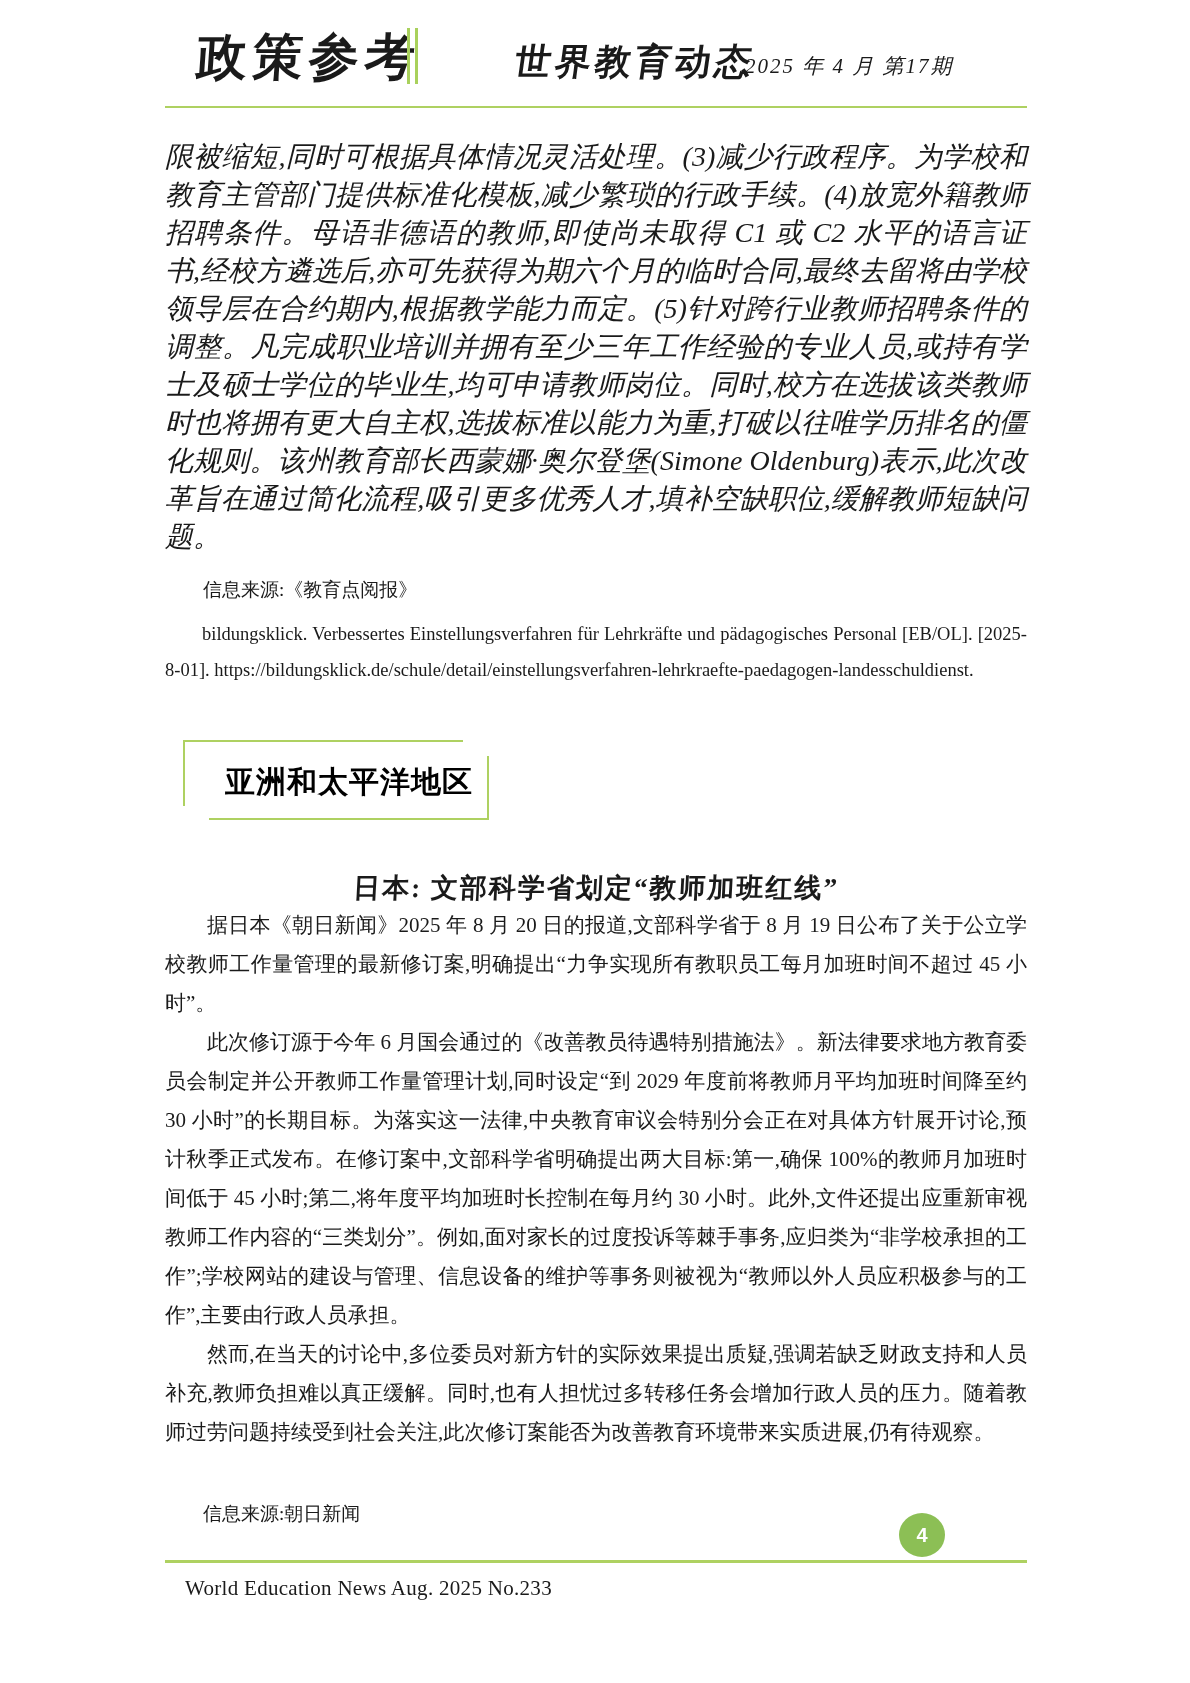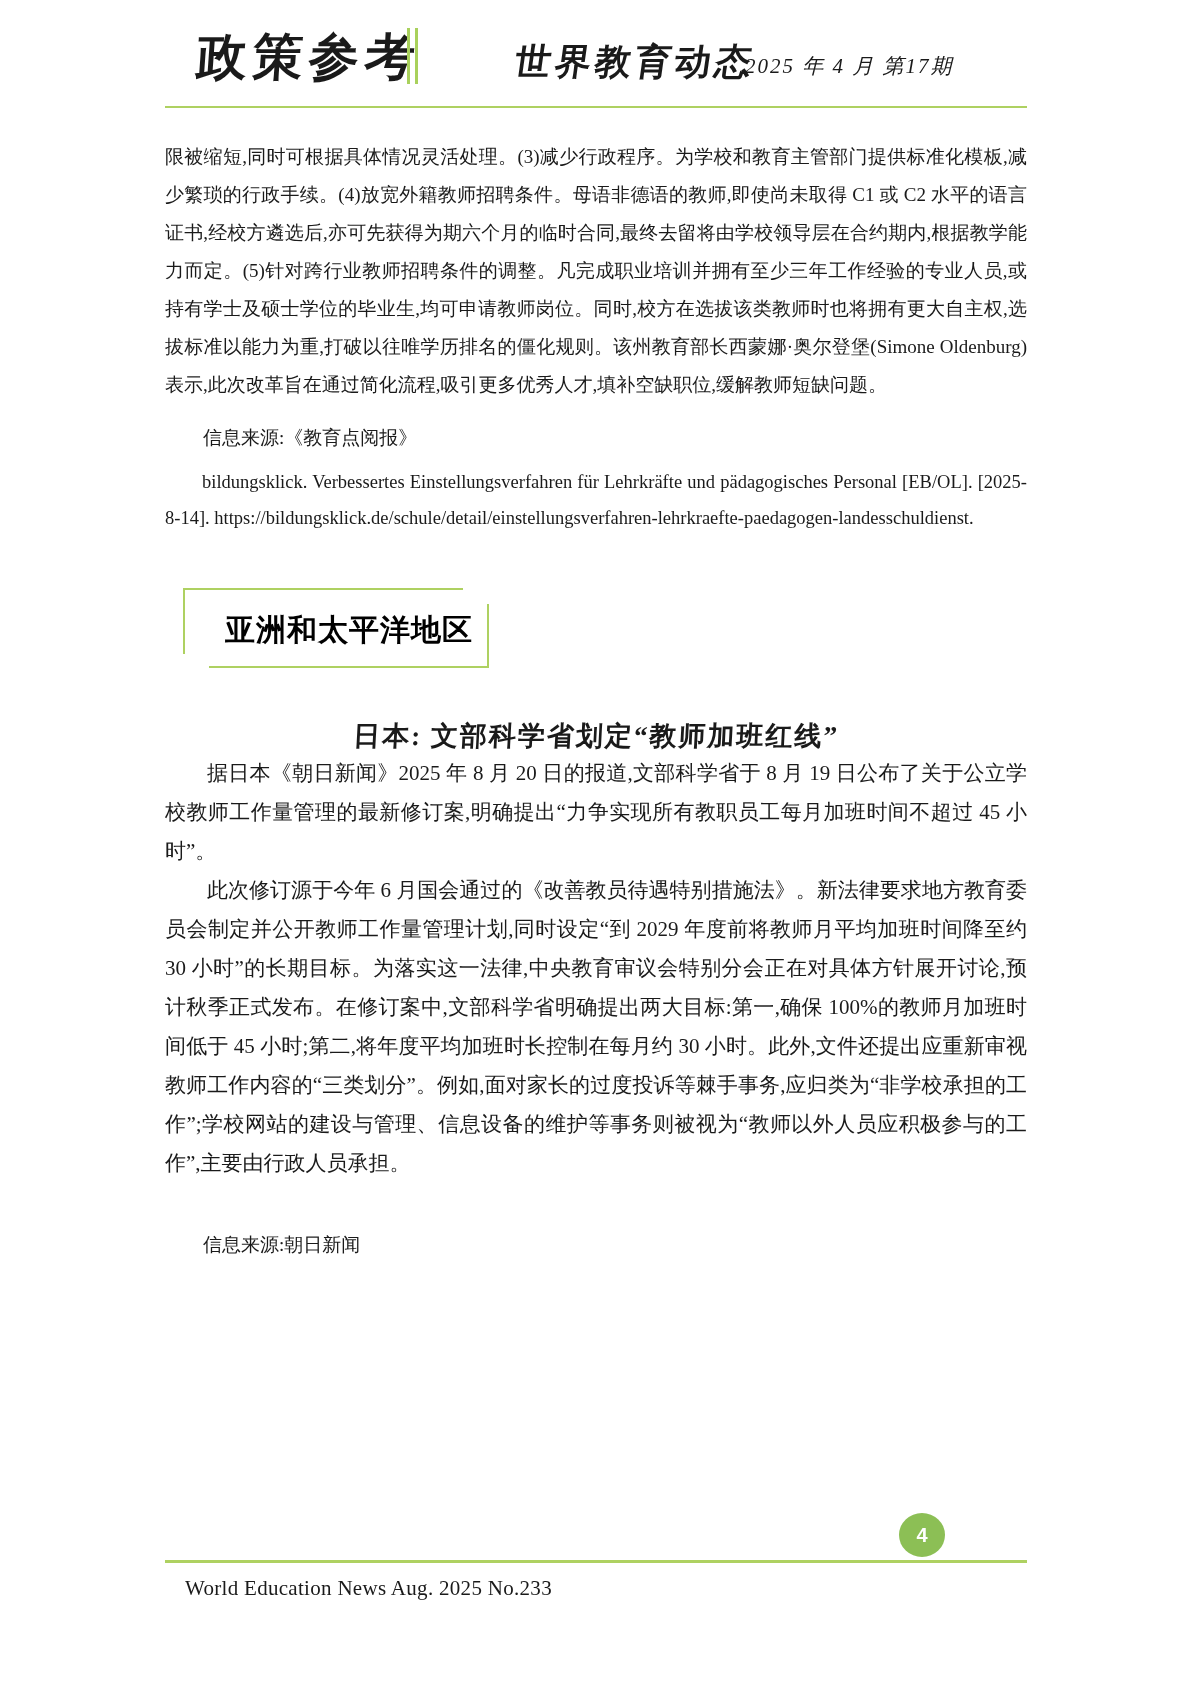--- a/index.html
+++ b/index.html
@@ -35,23 +35,24 @@
   }
   .issue {
     position:absolute; left:580px; top:52px;
     font-size:21px; font-style:italic; letter-spacing:2px;
   }
   .header-rule { margin-top:8px; height:2px; background:#aed161; }
 
   
   .body-para {
     margin:30px 0 16px 0;
-    font-size:19px; line-height:38px;
+    font-size:28px; line-height:38px;
     text-align:justify;
     text-justify:inter-ideograph;
+    font-style:italic;
   }
 
   .source-line {
     margin:14px 0 8px 0;
     font-size:19px; line-height:36px;
     text-indent:2em;
   }
   .reference {
     margin:2px 0 0 0;
     font-size:18.5px; line-height:36px;
@@ -138,33 +139,34 @@
           <span></span>
           <span></span>
         </div>
       <div class="masthead">世界教育动态</div>
       <div class="issue">2025 年 4 月  第17期</div>
     </div>
     <div class="header-rule"></div>
 
     <p class="body-para">限被缩短,同时可根据具体情况灵活处理。(3)减少行政程序。为学校和教育主管部门提供标准化模板,减少繁琐的行政手续。(4)放宽外籍教师招聘条件。母语非德语的教师,即使尚未取得 C1 或 C2 水平的语言证书,经校方遴选后,亦可先获得为期六个月的临时合同,最终去留将由学校领导层在合约期内,根据教学能力而定。(5)针对跨行业教师招聘条件的调整。凡完成职业培训并拥有至少三年工作经验的专业人员,或持有学士及硕士学位的毕业生,均可申请教师岗位。同时,校方在选拔该类教师时也将拥有更大自主权,选拔标准以能力为重,打破以往唯学历排名的僵化规则。该州教育部长西蒙娜·奥尔登堡(Simone Oldenburg)表示,此次改革旨在通过简化流程,吸引更多优秀人才,填补空缺职位,缓解教师短缺问题。</p>
     <p class="source-line">信息来源:《教育点阅报》</p>
-    <p class="reference">bildungsklick. Verbessertes Einstellungsverfahren für Lehrkräfte und pädagogisches Personal [EB/OL]. [2025-8-14]. https://bildungsklick.de/schule/detail/einstellungsverfahren-lehrkraefte-paedagogen-landesschuldienst.</p>
+    <p class="reference">bildungsklick. Verbessertes Einstellungsverfahren für Lehrkräfte und pädagogisches Personal [EB/OL]. [2025-8-01]. https://bildungsklick.de/schule/detail/einstellungsverfahren-lehrkraefte-paedagogen-landesschuldienst.</p>
 
     <div class="section-box">
       <span class="frame-tl"></span>
       <span class="frame-br"></span>
       <div class="section-label">亚洲和太平洋地区</div>
     </div>
 
     <div class="article-title">日本: 文部科学省划定“教师加班红线”</div>
 
     <div class="jp-block">
       <p class="jp-para">据日本《朝日新闻》2025 年 8 月 20 日的报道,文部科学省于 8 月 19 日公布了关于公立学校教师工作量管理的最新修订案,明确提出“力争实现所有教职员工每月加班时间不超过 45 小时”。</p>
       <p class="jp-para">此次修订源于今年 6 月国会通过的《改善教员待遇特别措施法》。新法律要求地方教育委员会制定并公开教师工作量管理计划,同时设定“到 2029 年度前将教师月平均加班时间降至约 30 小时”的长期目标。为落实这一法律,中央教育审议会特别分会正在对具体方针展开讨论,预计秋季正式发布。在修订案中,文部科学省明确提出两大目标:第一,确保 100%的教师月加班时间低于 45 小时;第二,将年度平均加班时长控制在每月约 30 小时。此外,文件还提出应重新审视教师工作内容的“三类划分”。例如,面对家长的过度投诉等棘手事务,应归类为“非学校承担的工作”;学校网站的建设与管理、信息设备的维护等事务则被视为“教师以外人员应积极参与的工作”,主要由行政人员承担。</p>
+      <p class="jp-para">然而,在当天的讨论中,多位委员对新方针的实际效果提出质疑,强调若缺乏财政支持和人员补充,教师负担难以真正缓解。同时,也有人担忧过多转移任务会增加行政人员的压力。随着教师过劳问题持续受到社会关注,此次修订案能否为改善教育环境带来实质进展,仍有待观察。</p>
     </div>
 
     <p class="jp-source">信息来源:朝日新闻</p>
 
   </div>
 
   <div class="page-badge">4</div>
   <div class="footer-rule"></div>
   <div class="footer-text">World Education News Aug. 2025 No.233</div>
 </div>

